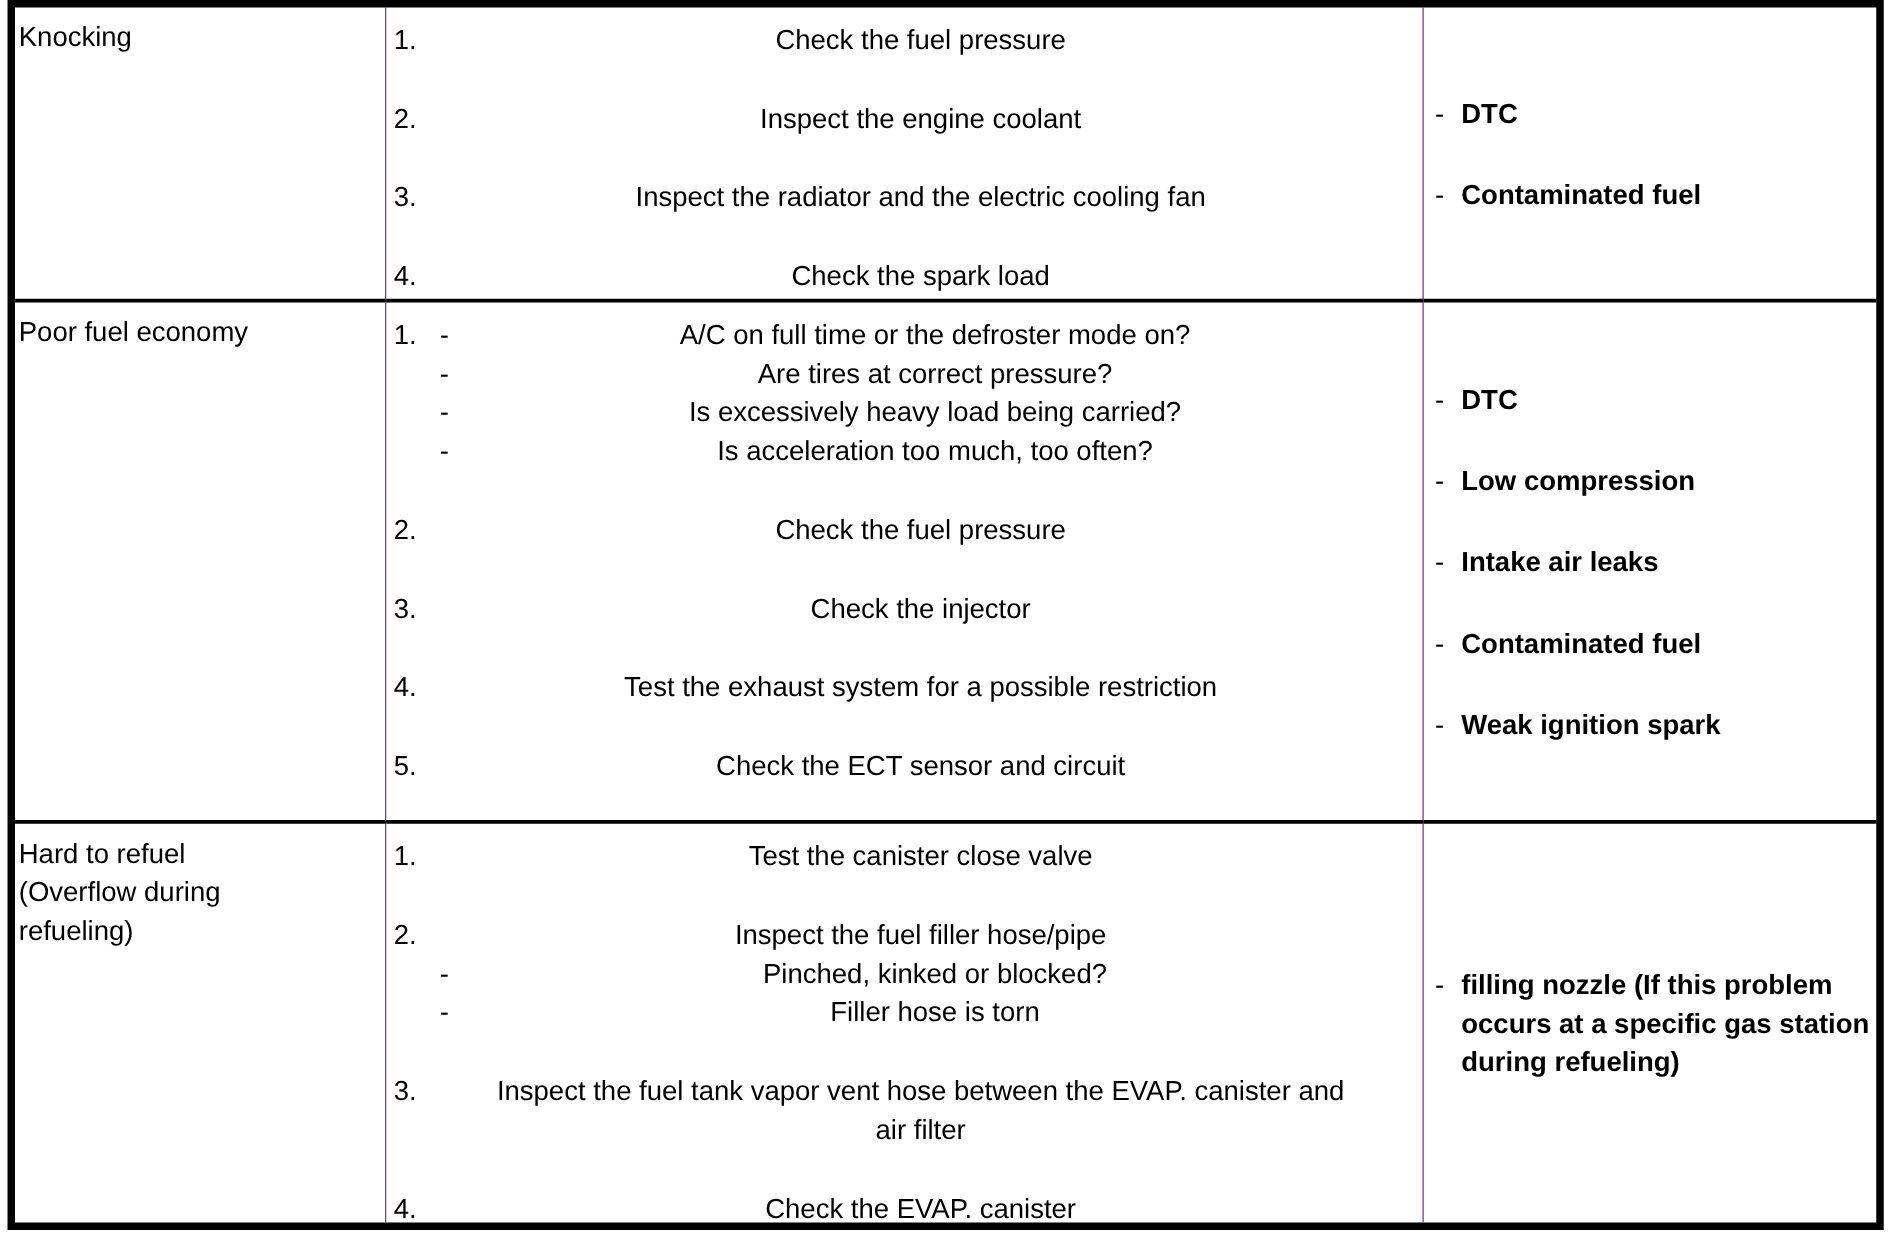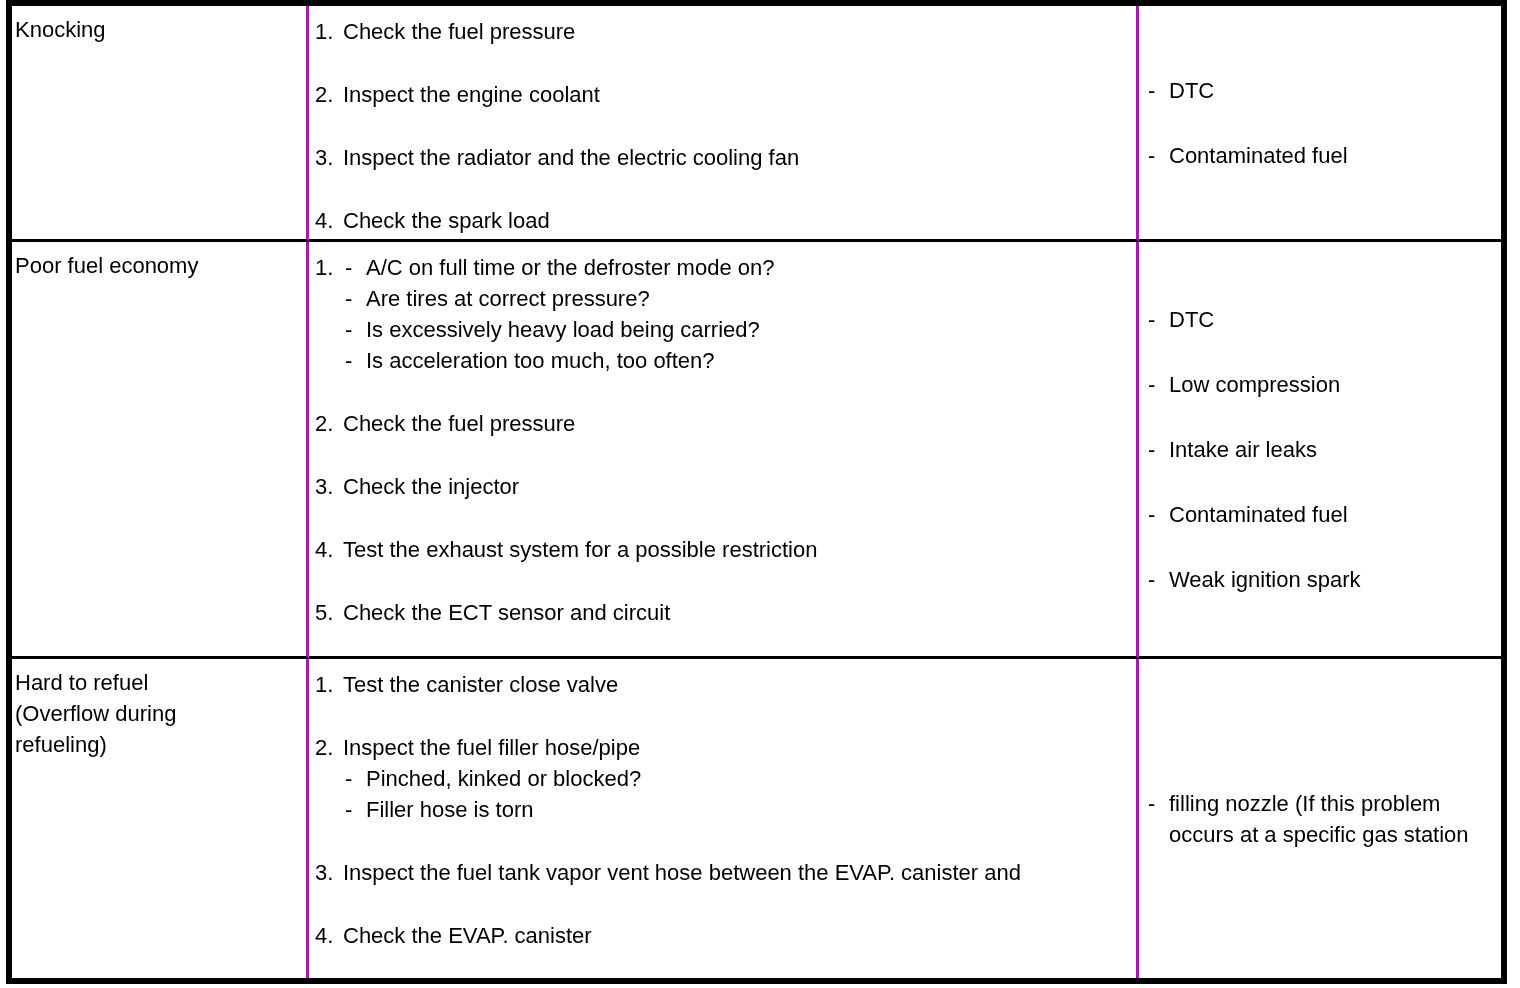--- a/index.html
+++ b/index.html
@@ -25,21 +25,21 @@
     height: 984px;
     border: 6px solid #000000;
     box-sizing: border-box;
     background: #ffffff;
     display: grid;
     grid-template-columns: 297px 830px 1fr;
     grid-template-rows: 236px 417px 1fr;
   }
   .cell {
     box-sizing: border-box;
-    border-right: 3px solid #a21caf;
+    border-right: 1px solid #a21caf;
     border-bottom: 3px solid #000000;
     overflow: hidden;
   }
   .cell.last-col { border-right: none; }
   .cell.last-row { border-bottom: none; }
 
   .symptom-cell {
     padding: 8px 4px 0 3px;
   }
   .steps-cell {
@@ -48,40 +48,40 @@
   .step {
     display: flex;
     align-items: flex-start;
   }
   .step + .step { margin-top: 32px; }
   .marker {
     flex: 0 0 auto;
     width: 28px;
     white-space: nowrap;
   }
-  .step-body { flex: 1 1 auto; min-width: 0; }
+  .step-body { flex: 1 1 auto; min-width: 0; text-align: center; }
   .sub-item {
     display: flex;
     align-items: flex-start;
     padding-left: 2px;
   }
   .sub-item .marker { width: 21px; }
   .causes-cell {
     display: flex;
     flex-direction: column;
     justify-content: center;
     padding: 0 2px 0 9px;
   }
   .cause {
     display: flex;
     align-items: flex-start;
   }
   .cause + .cause { margin-top: 34px; }
   .cause .marker { width: 21px; }
-  .cause-body { flex: 1 1 auto; min-width: 0; }
+  .cause-body { flex: 1 1 auto; min-width: 0; font-weight: bold; }
   .text-line { white-space: nowrap; }
 </style>
 </head>
 <body>
 
 <div class="doc-table" id="table-grid">
     <div class="cell symptom-cell">
       <div class="text-line">Knocking</div>
     </div>
     <div class="cell steps-cell">
@@ -241,31 +241,33 @@
             <div class="step-body">
               <div class="text-line">Filler hose is torn</div>
             </div>
           </div>
         </div>
       </div>
       <div class="step">
         <div class="marker">3.</div>
         <div class="step-body">
           <div class="text-line">Inspect the fuel tank vapor vent hose between the EVAP. canister and</div>
+          <div class="text-line">air filter</div>
         </div>
       </div>
       <div class="step">
         <div class="marker">4.</div>
         <div class="step-body">
           <div class="text-line">Check the EVAP. canister</div>
         </div>
       </div>
     </div>
     <div class="cell causes-cell last-col last-row">
       <div class="cause">
         <div class="marker">-</div>
         <div class="cause-body">
           <div class="text-line">filling nozzle (If this problem</div>
           <div class="text-line">occurs at a specific gas station</div>
+          <div class="text-line">during refueling)</div>
         </div>
       </div>
     </div>
   </div>
 
 </body></html>

